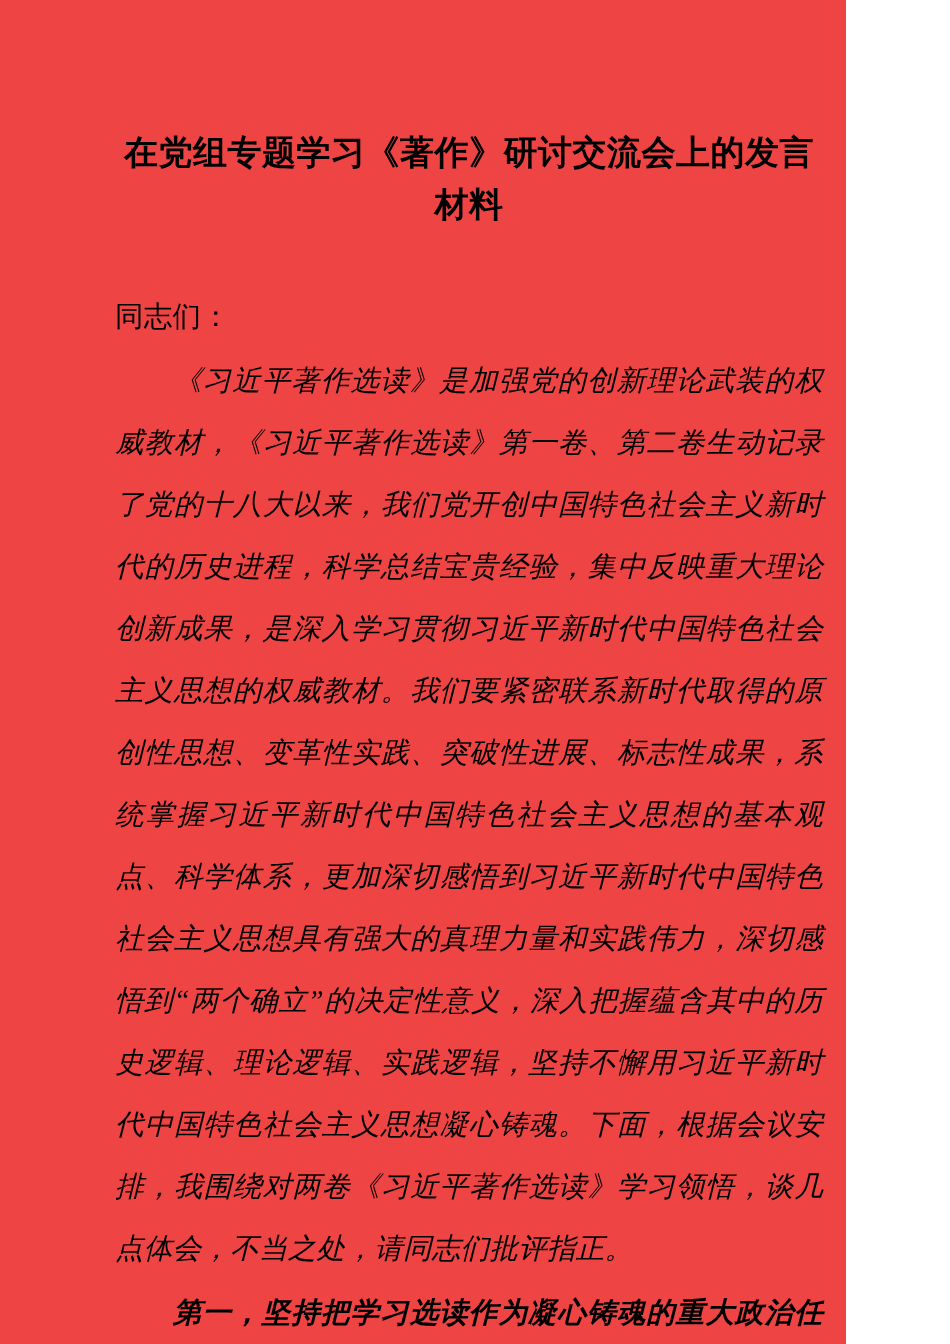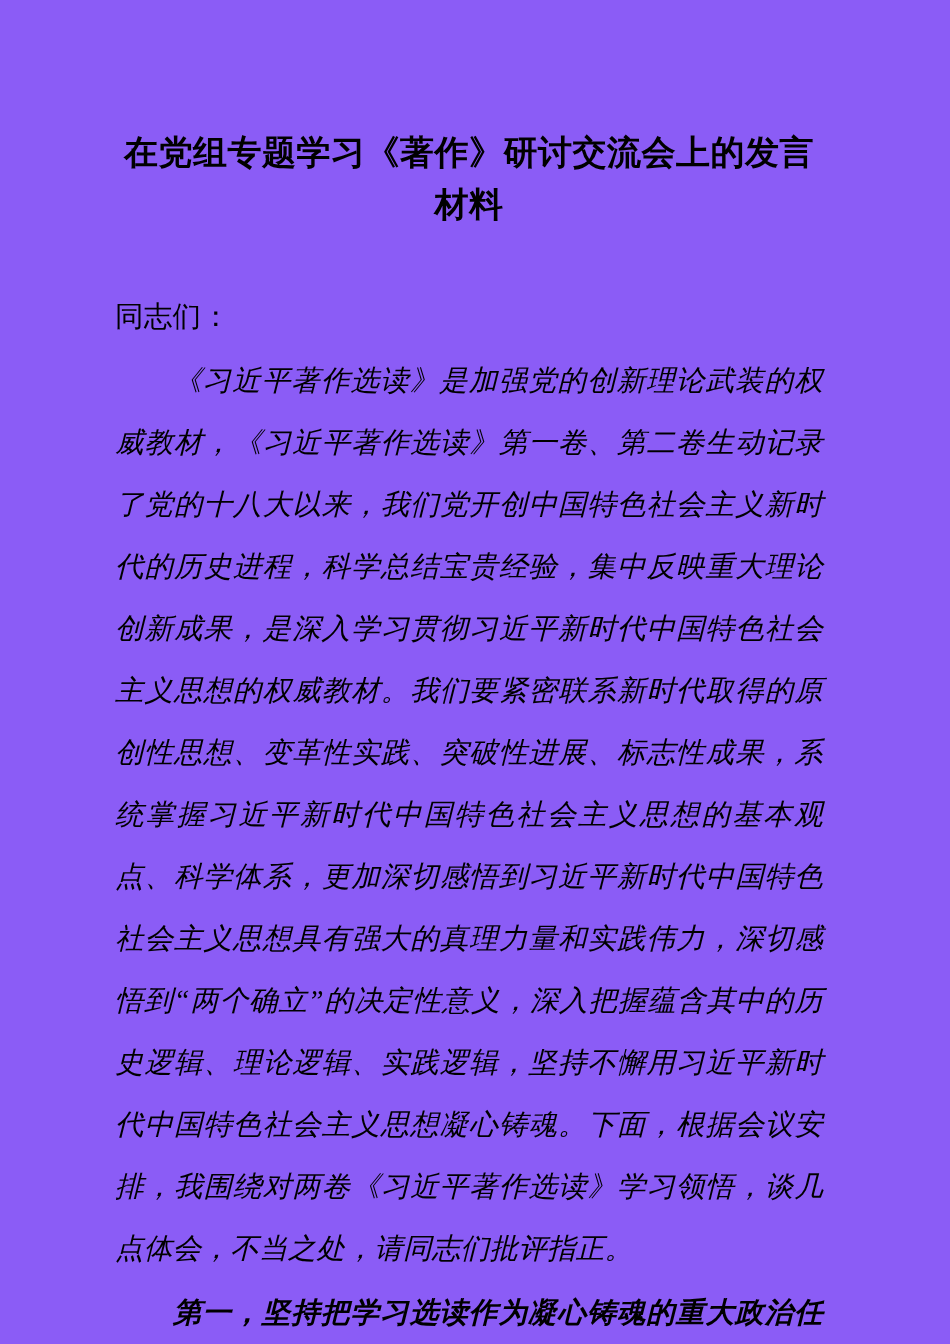--- a/index.html
+++ b/index.html
@@ -9,23 +9,23 @@
   }
   body {
     width: 950px;
     height: 1344px;
     font-family: "Liberation Serif", "DejaVu Serif", serif;
     color: #000000;
     -webkit-font-smoothing: antialiased;
   }
   .page {
     position: relative;
-    width: 950px;
+    width: 846px;
     height: 1344px;
-    background: #8b5cf6;
+    background: #ef4444;
     box-sizing: border-box;
     padding: 0;
     overflow: hidden;
   }
   .content {
     position: absolute;
     left: 113px;
     top: 0;
     width: 712px;
   }

